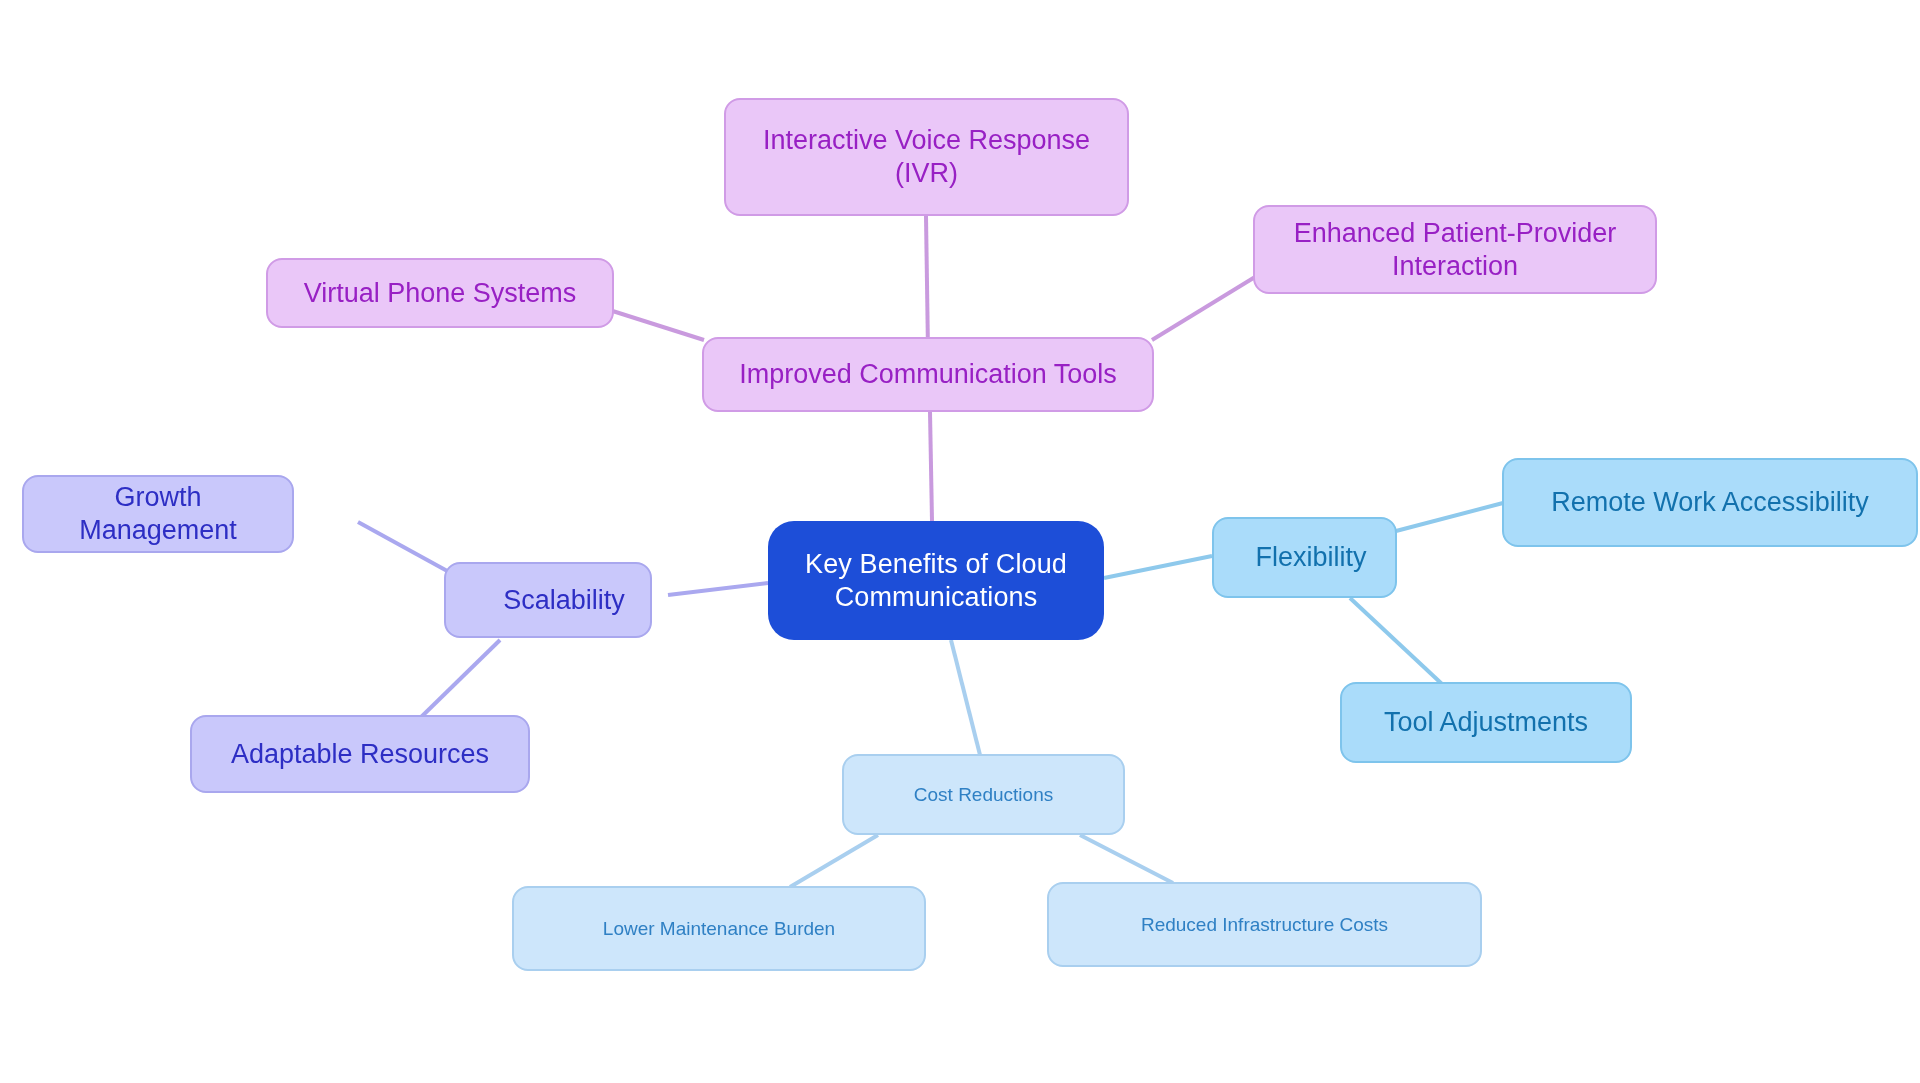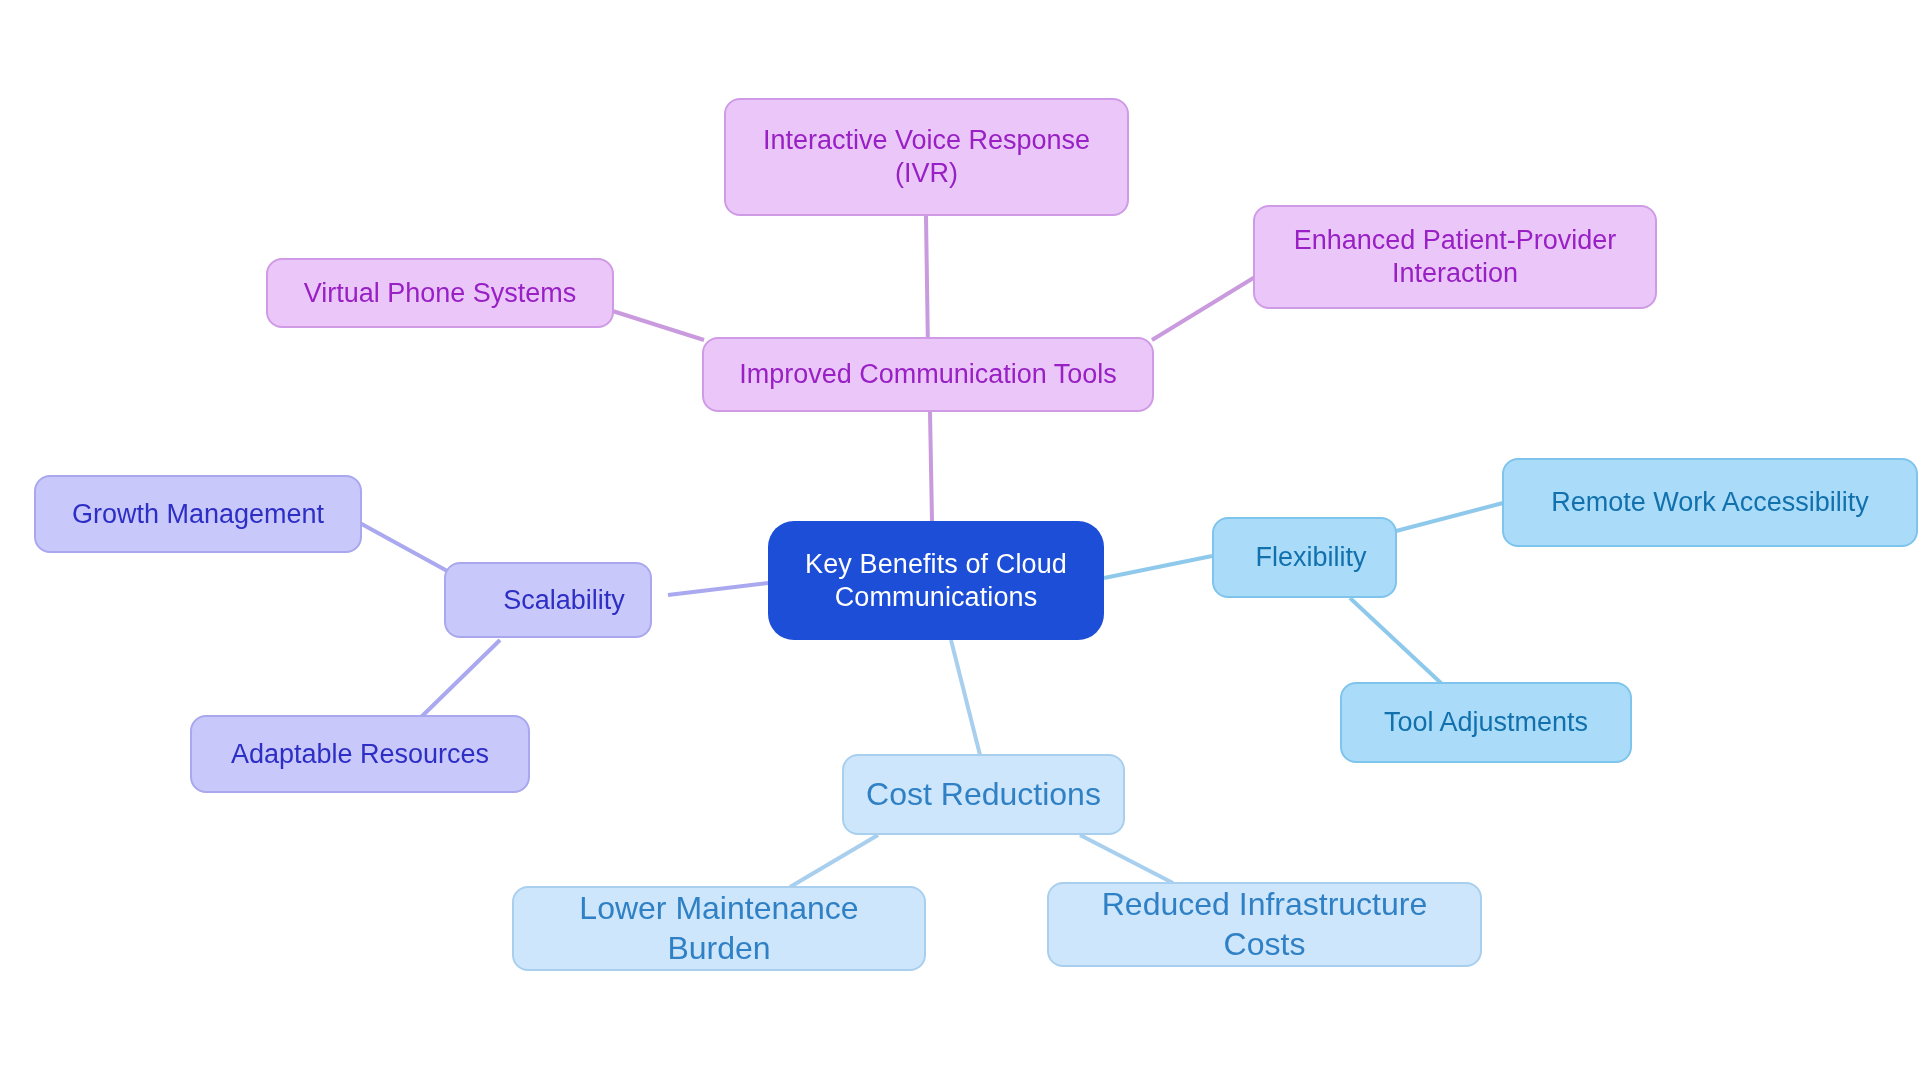--- a/index.html
+++ b/index.html
@@ -62,21 +62,21 @@
   .node.skydeep {
     background: #aadcfa;
     border-color: #7ec4ec;
     color: #1271ad;
     font-size: 27px;
   }
   .node.skypale {
     background: #cde6fb;
     border-color: #a9cfef;
     color: #2f80c4;
-    font-size: 32px;
+    font-size: 19px;
   }
 </style>
 </head>
 <body>
 
 <div id="canvas">
 
   <svg id="edges" viewBox="0 0 1920 1083" xmlns="http://www.w3.org/2000/svg">
 
     <path d="M 932 521 L 930 412" stroke="#c99ade" stroke-width="4" fill="none"></path>
@@ -109,26 +109,26 @@
   <div class="node root" style="left:768px; top:521px; width:336px; height:119px;">Key Benefits of Cloud
 Communications</div>
 
   <div class="node orchid" style="left:702px; top:337px; width:452px; height:75px;">Improved Communication Tools</div>
 
   <div class="node orchid" style="left:724px; top:98px; width:405px; height:118px;">Interactive Voice Response
 (IVR)</div>
 
   <div class="node orchid" style="left:266px; top:258px; width:348px; height:70px;">Virtual Phone Systems</div>
 
-  <div class="node orchid" style="left:1253px; top:205px; width:404px; height:104px;">Enhanced Patient-Provider
+  <div class="node orchid" style="left:1253px; top:205px; width:404px; height:89px;">Enhanced Patient-Provider
 Interaction</div>
 
   <div class="node lavender" style="left:444px; top:562px; width:208px; height:76px;padding-left:46px;">Scalability</div>
 
-  <div class="node lavender" style="left:22px; top:475px; width:328px; height:78px;margin-left:12px;">Growth Management</div>
+  <div class="node lavender" style="left:22px; top:475px; width:272px; height:78px;">Growth Management</div>
 
   <div class="node lavender" style="left:190px; top:715px; width:340px; height:78px;">Adaptable Resources</div>
 
   <div class="node skydeep" style="left:1212px; top:517px; width:185px; height:81px;padding-left:27px;">Flexibility</div>
 
   <div class="node skydeep" style="left:1502px; top:458px; width:416px; height:89px;">Remote Work Accessibility</div>
 
   <div class="node skydeep" style="left:1340px; top:682px; width:292px; height:81px;">Tool Adjustments</div>
 
   <div class="node skypale" style="left:842px; top:754px; width:283px; height:81px;">Cost Reductions</div>

